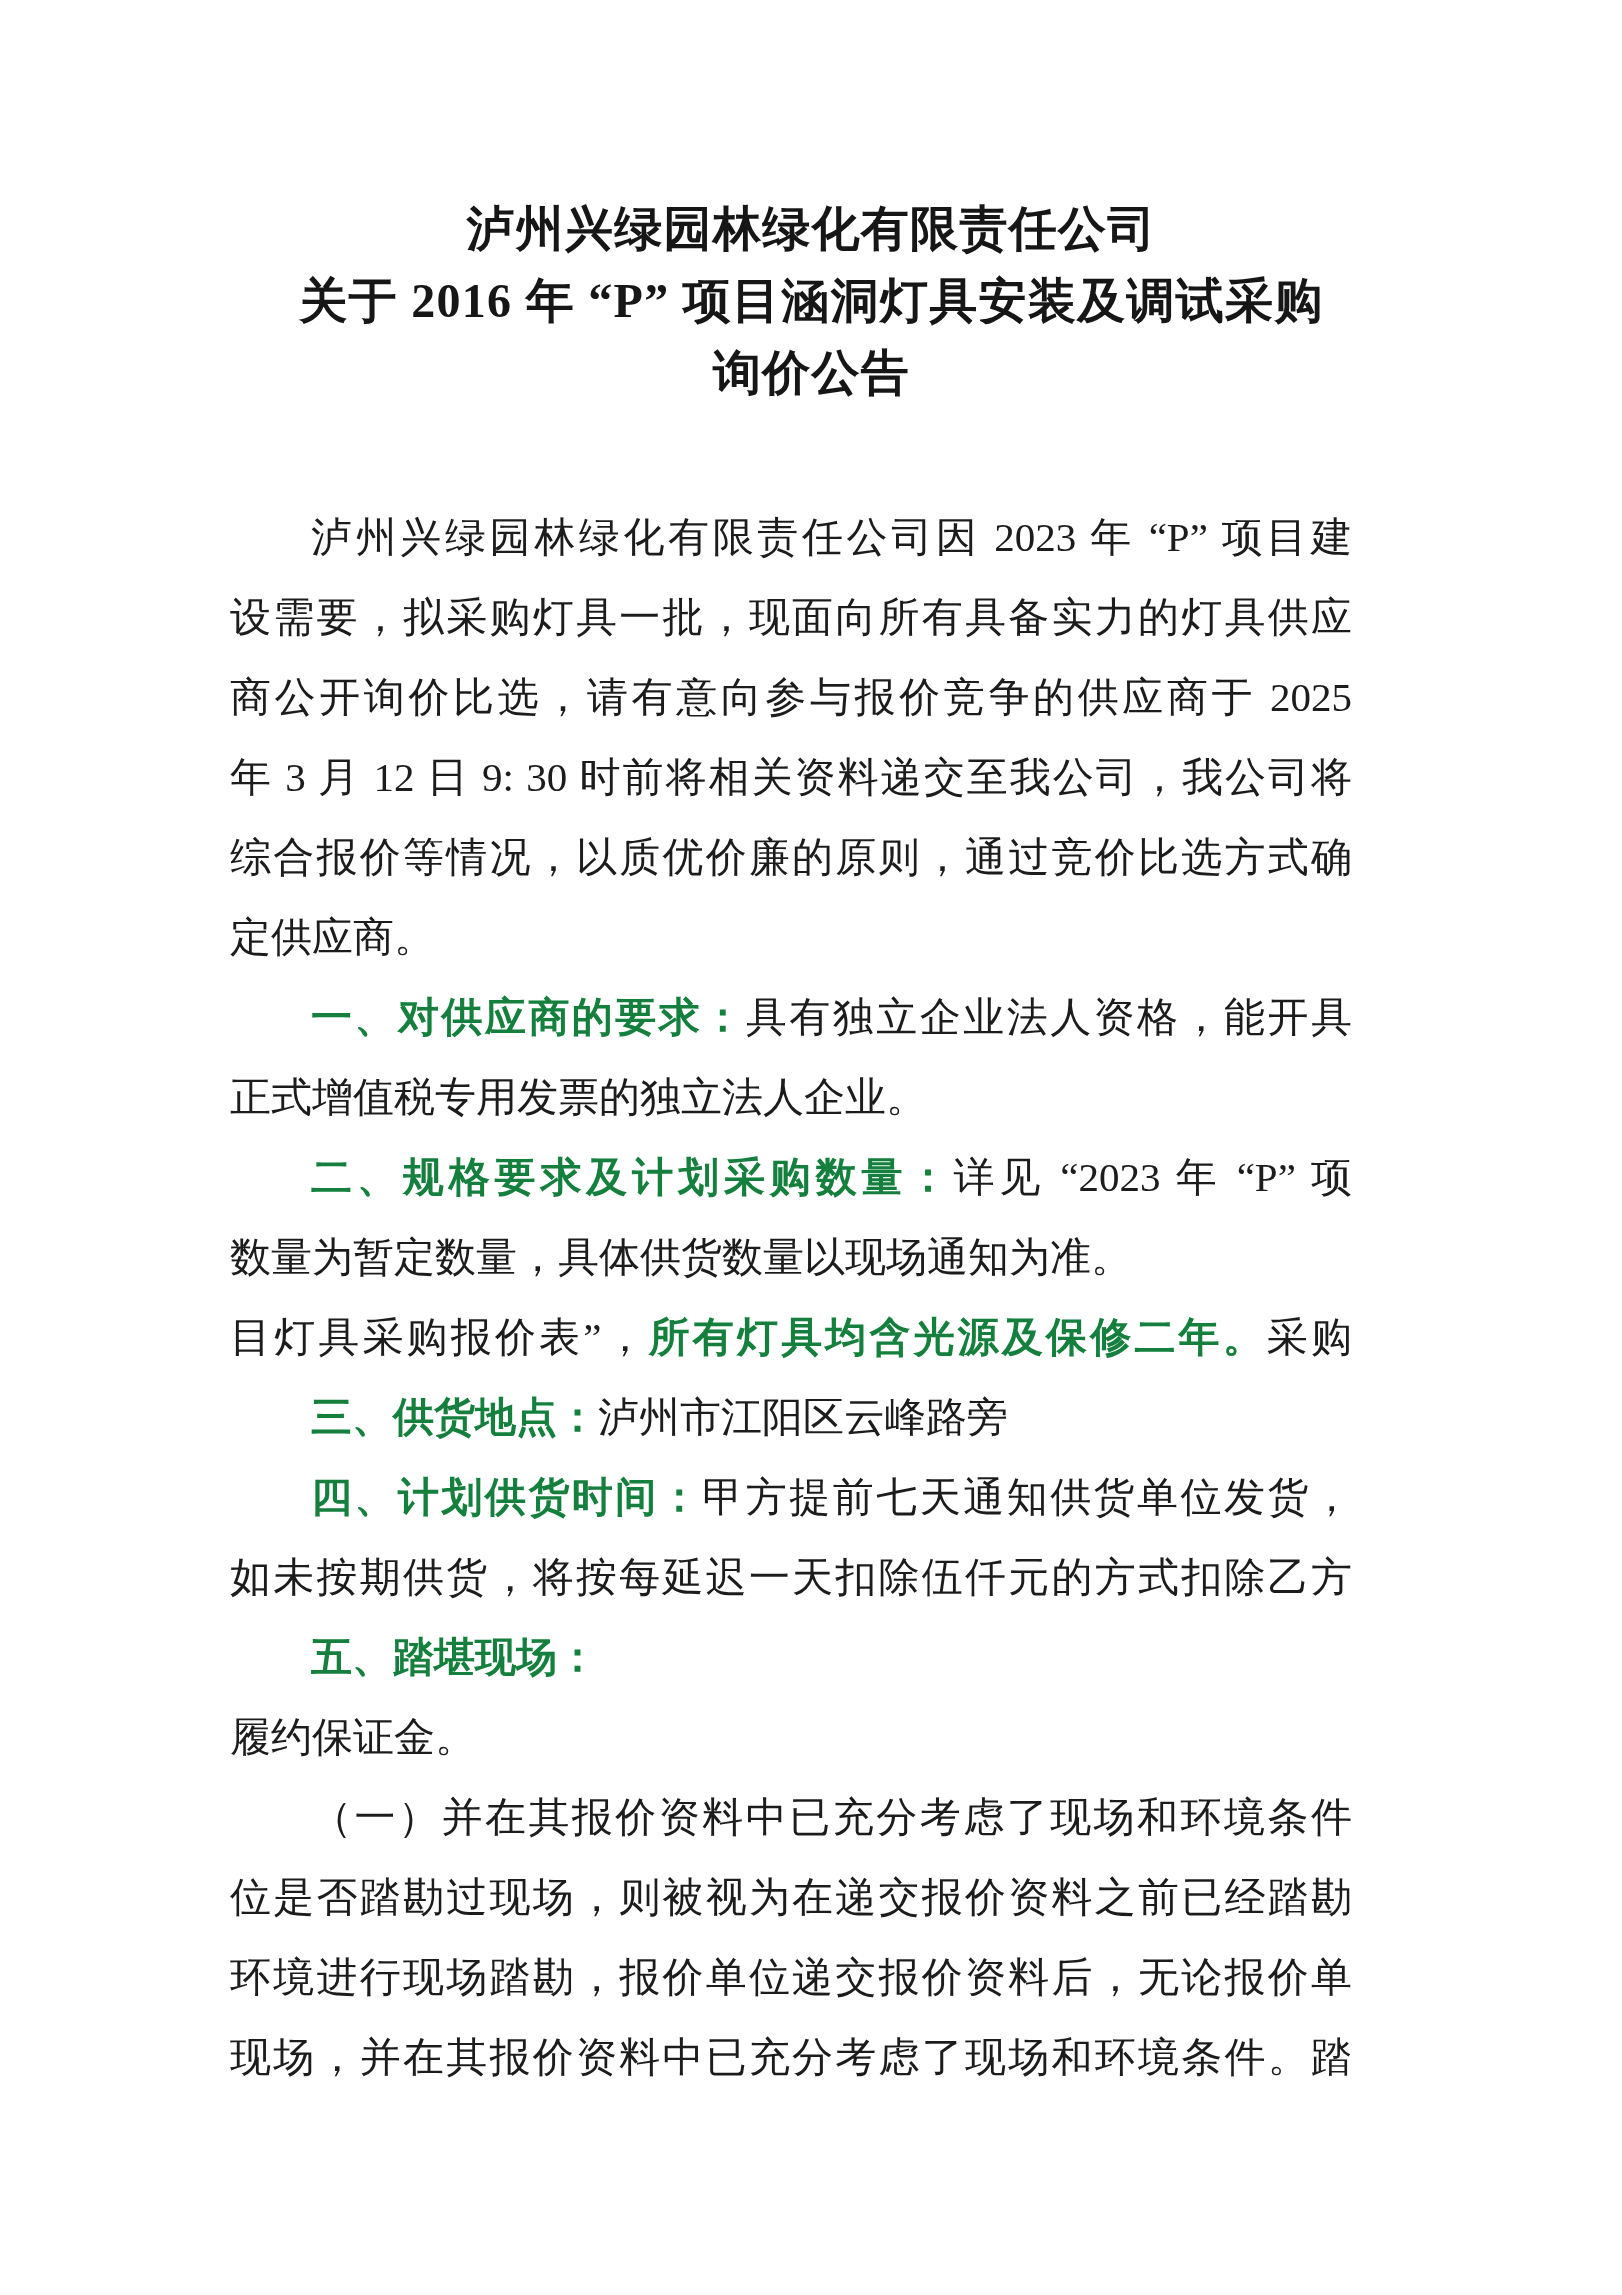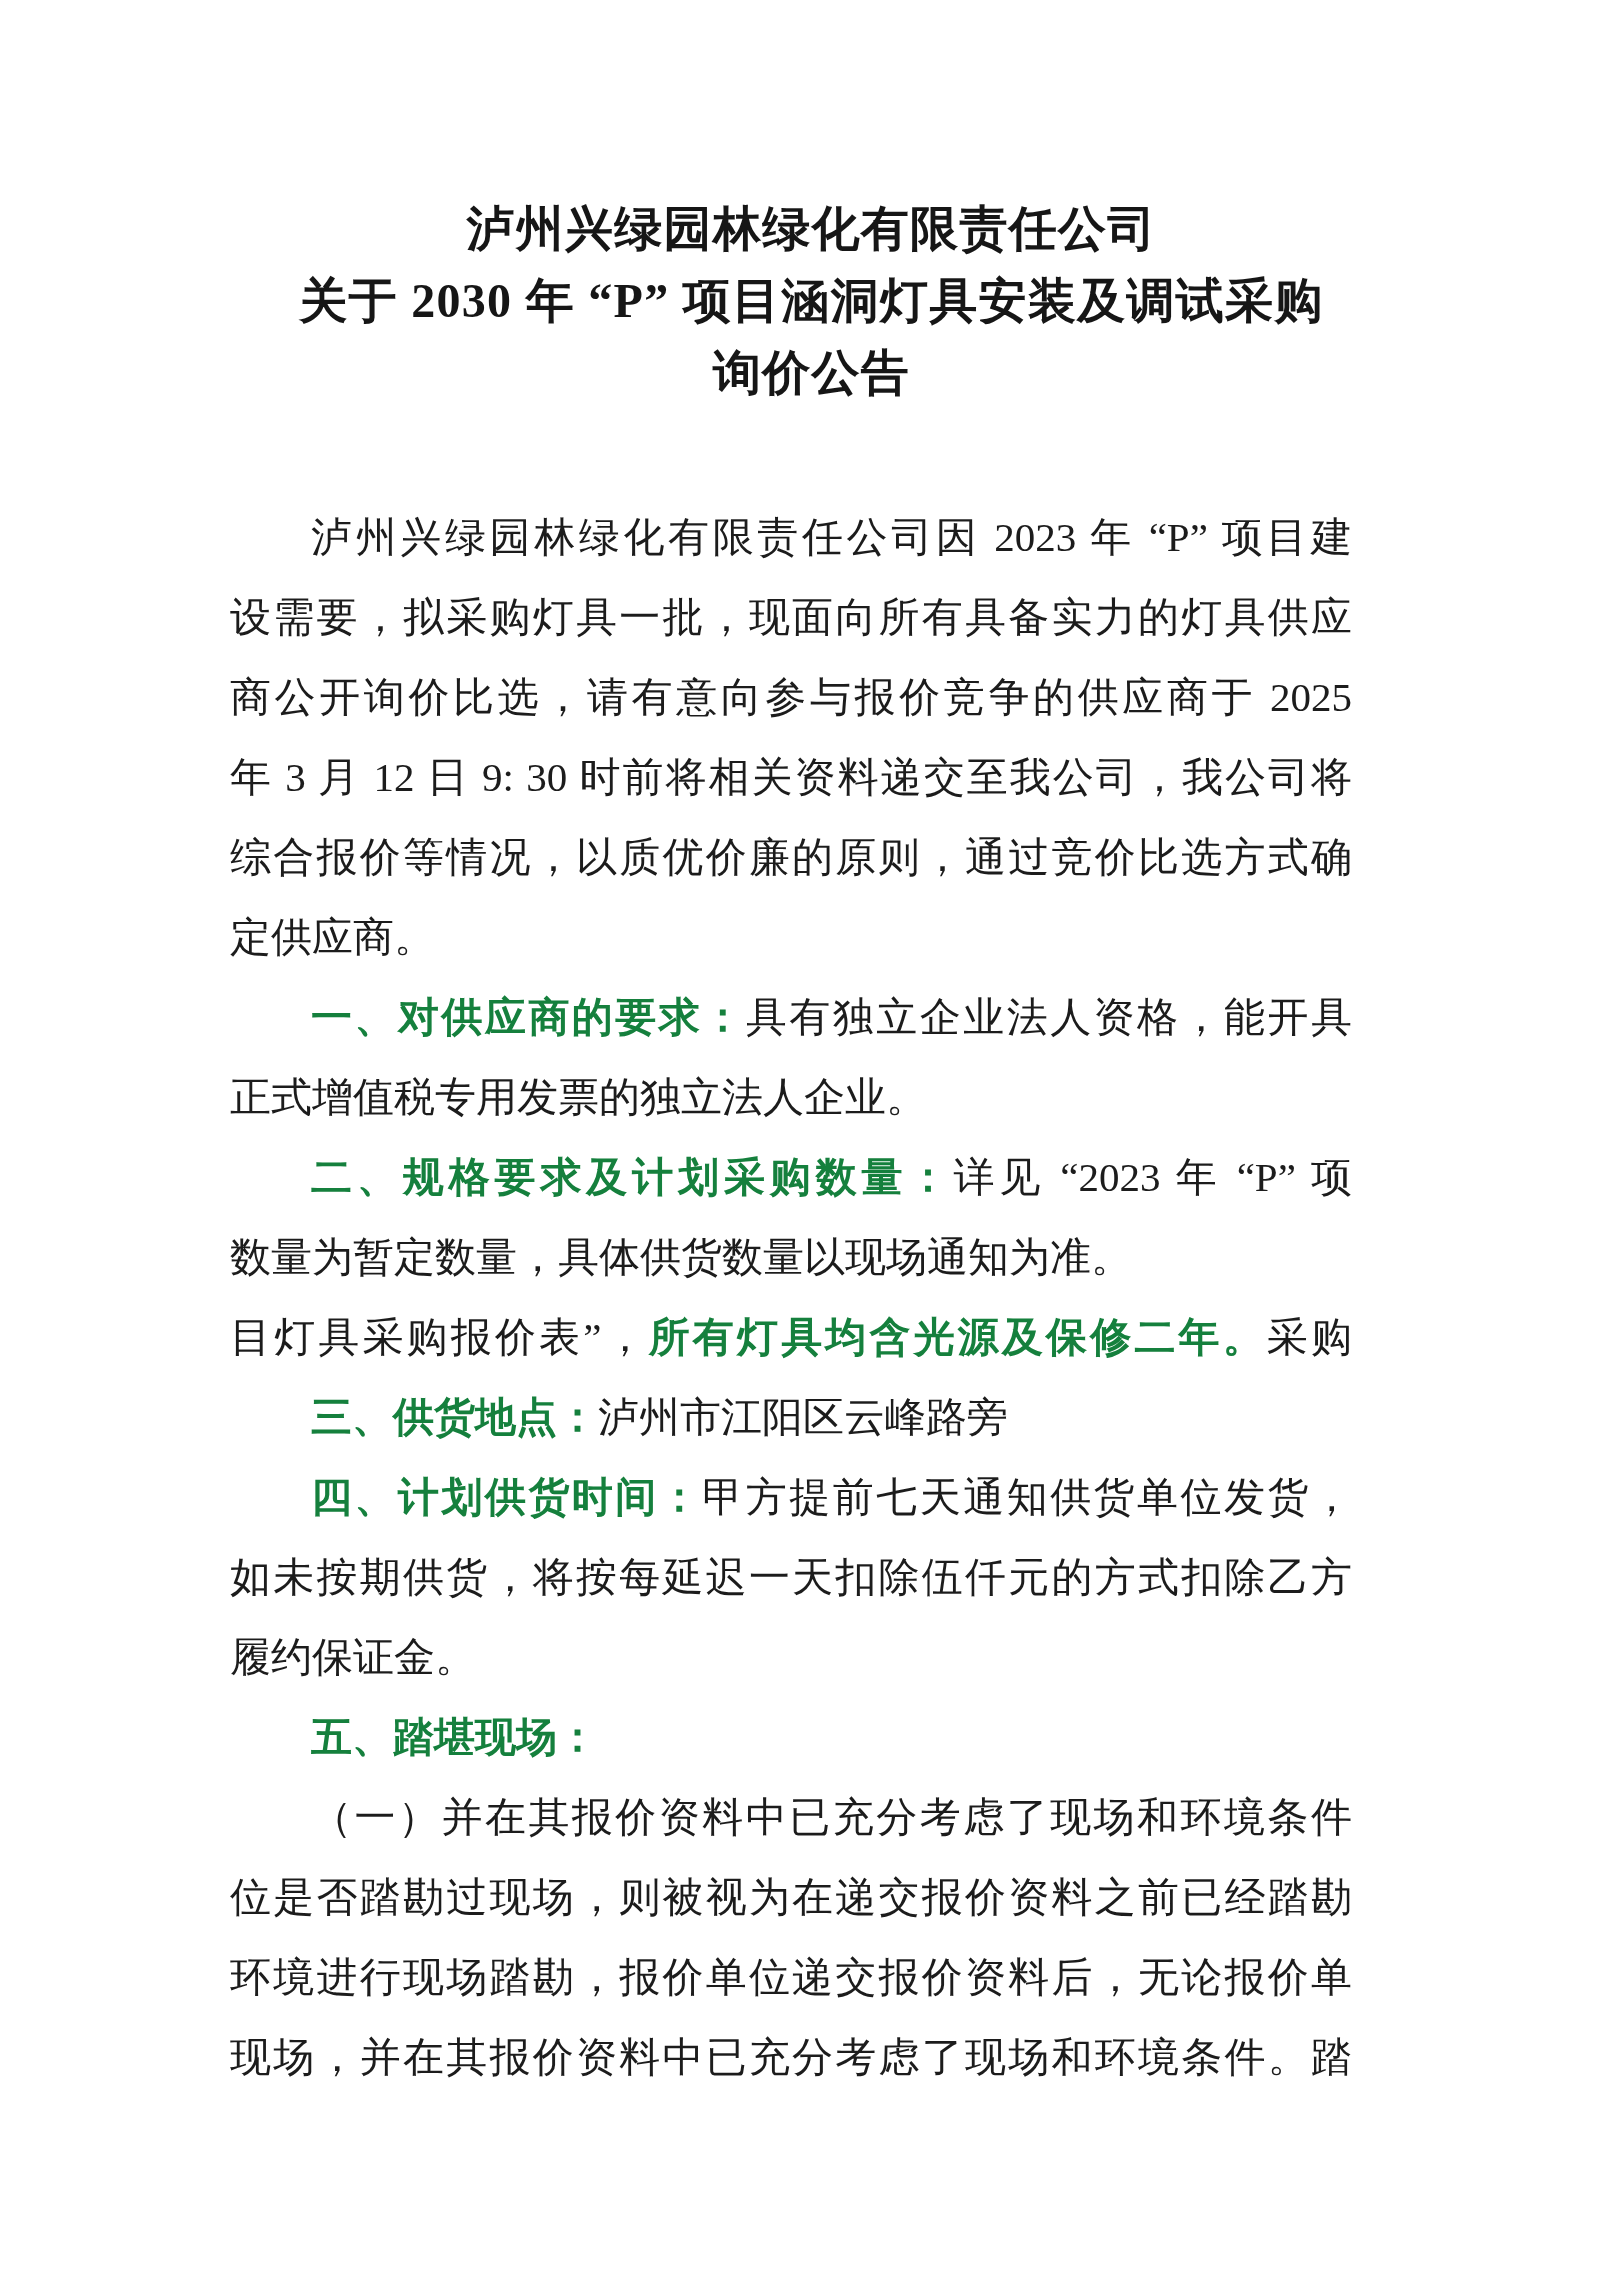--- a/index.html
+++ b/index.html
@@ -55,41 +55,41 @@
     color: #15803d;
   }
 </style>
 </head>
 <body>
 
 <div class="page">
 
   <div class="title">
     <div>泸州兴绿园林绿化有限责任公司</div>
-    <div>关于 2030 年 “P” 项目涵洞灯具安装及调试采购</div>
+    <div>关于 2016 年 “P” 项目涵洞灯具安装及调试采购</div>
     <div>询价公告</div>
   </div>
 
   <div class="doc-body">
       <div class="bl j ind"><span>泸州兴绿园林绿化有限责任公司因 2023 年 “P” 项目建</span></div>
       <div class="bl j"><span>设需要，拟采购灯具一批，现面向所有具备实力的灯具供应</span></div>
       <div class="bl j"><span>商公开询价比选，请有意向参与报价竞争的供应商于 2025</span></div>
       <div class="bl j"><span>年 3 月 12 日 9: 30 时前将相关资料递交至我公司，我公司将</span></div>
       <div class="bl j"><span>综合报价等情况，以质优价廉的原则，通过竞价比选方式确</span></div>
       <div class="bl"><span>定供应商。</span></div>
       <div class="bl j ind"><span class="b">一、对供应商的要求：</span><span>具有独立企业法人资格，能开具</span></div>
       <div class="bl"><span>正式增值税专用发票的独立法人企业。</span></div>
       <div class="bl j ind"><span class="b">二、规格要求及计划采购数量：</span><span>详见 “2023 年 “P” 项</span></div>
       <div class="bl"><span>数量为暂定数量，具体供货数量以现场通知为准。</span></div>
       <div class="bl j"><span>目灯具采购报价表”，</span><span class="b">所有灯具均含光源及保修二年。</span><span>采购</span></div>
       <div class="bl ind"><span class="b">三、供货地点：</span><span>泸州市江阳区云峰路旁</span></div>
       <div class="bl j ind"><span class="b">四、计划供货时间：</span><span>甲方提前七天通知供货单位发货，</span></div>
       <div class="bl j"><span>如未按期供货，将按每延迟一天扣除伍仟元的方式扣除乙方</span></div>
+      <div class="bl ind"><span class="b">五、踏堪现场：</span></div>
       <div class="bl"><span>履约保证金。</span></div>
-      <div class="bl ind"><span class="b">五、踏堪现场：</span></div>
       <div class="bl j ind"><span>（一）并在其报价资料中已充分考虑了现场和环境条件</span></div>
       <div class="bl j"><span>位是否踏勘过现场，则被视为在递交报价资料之前已经踏勘</span></div>
       <div class="bl j"><span>环境进行现场踏勘，报价单位递交报价资料后，无论报价单</span></div>
       <div class="bl j"><span>现场，并在其报价资料中已充分考虑了现场和环境条件。踏</span></div>
     </div>
 
 </div>
 
 
 </body></html>

